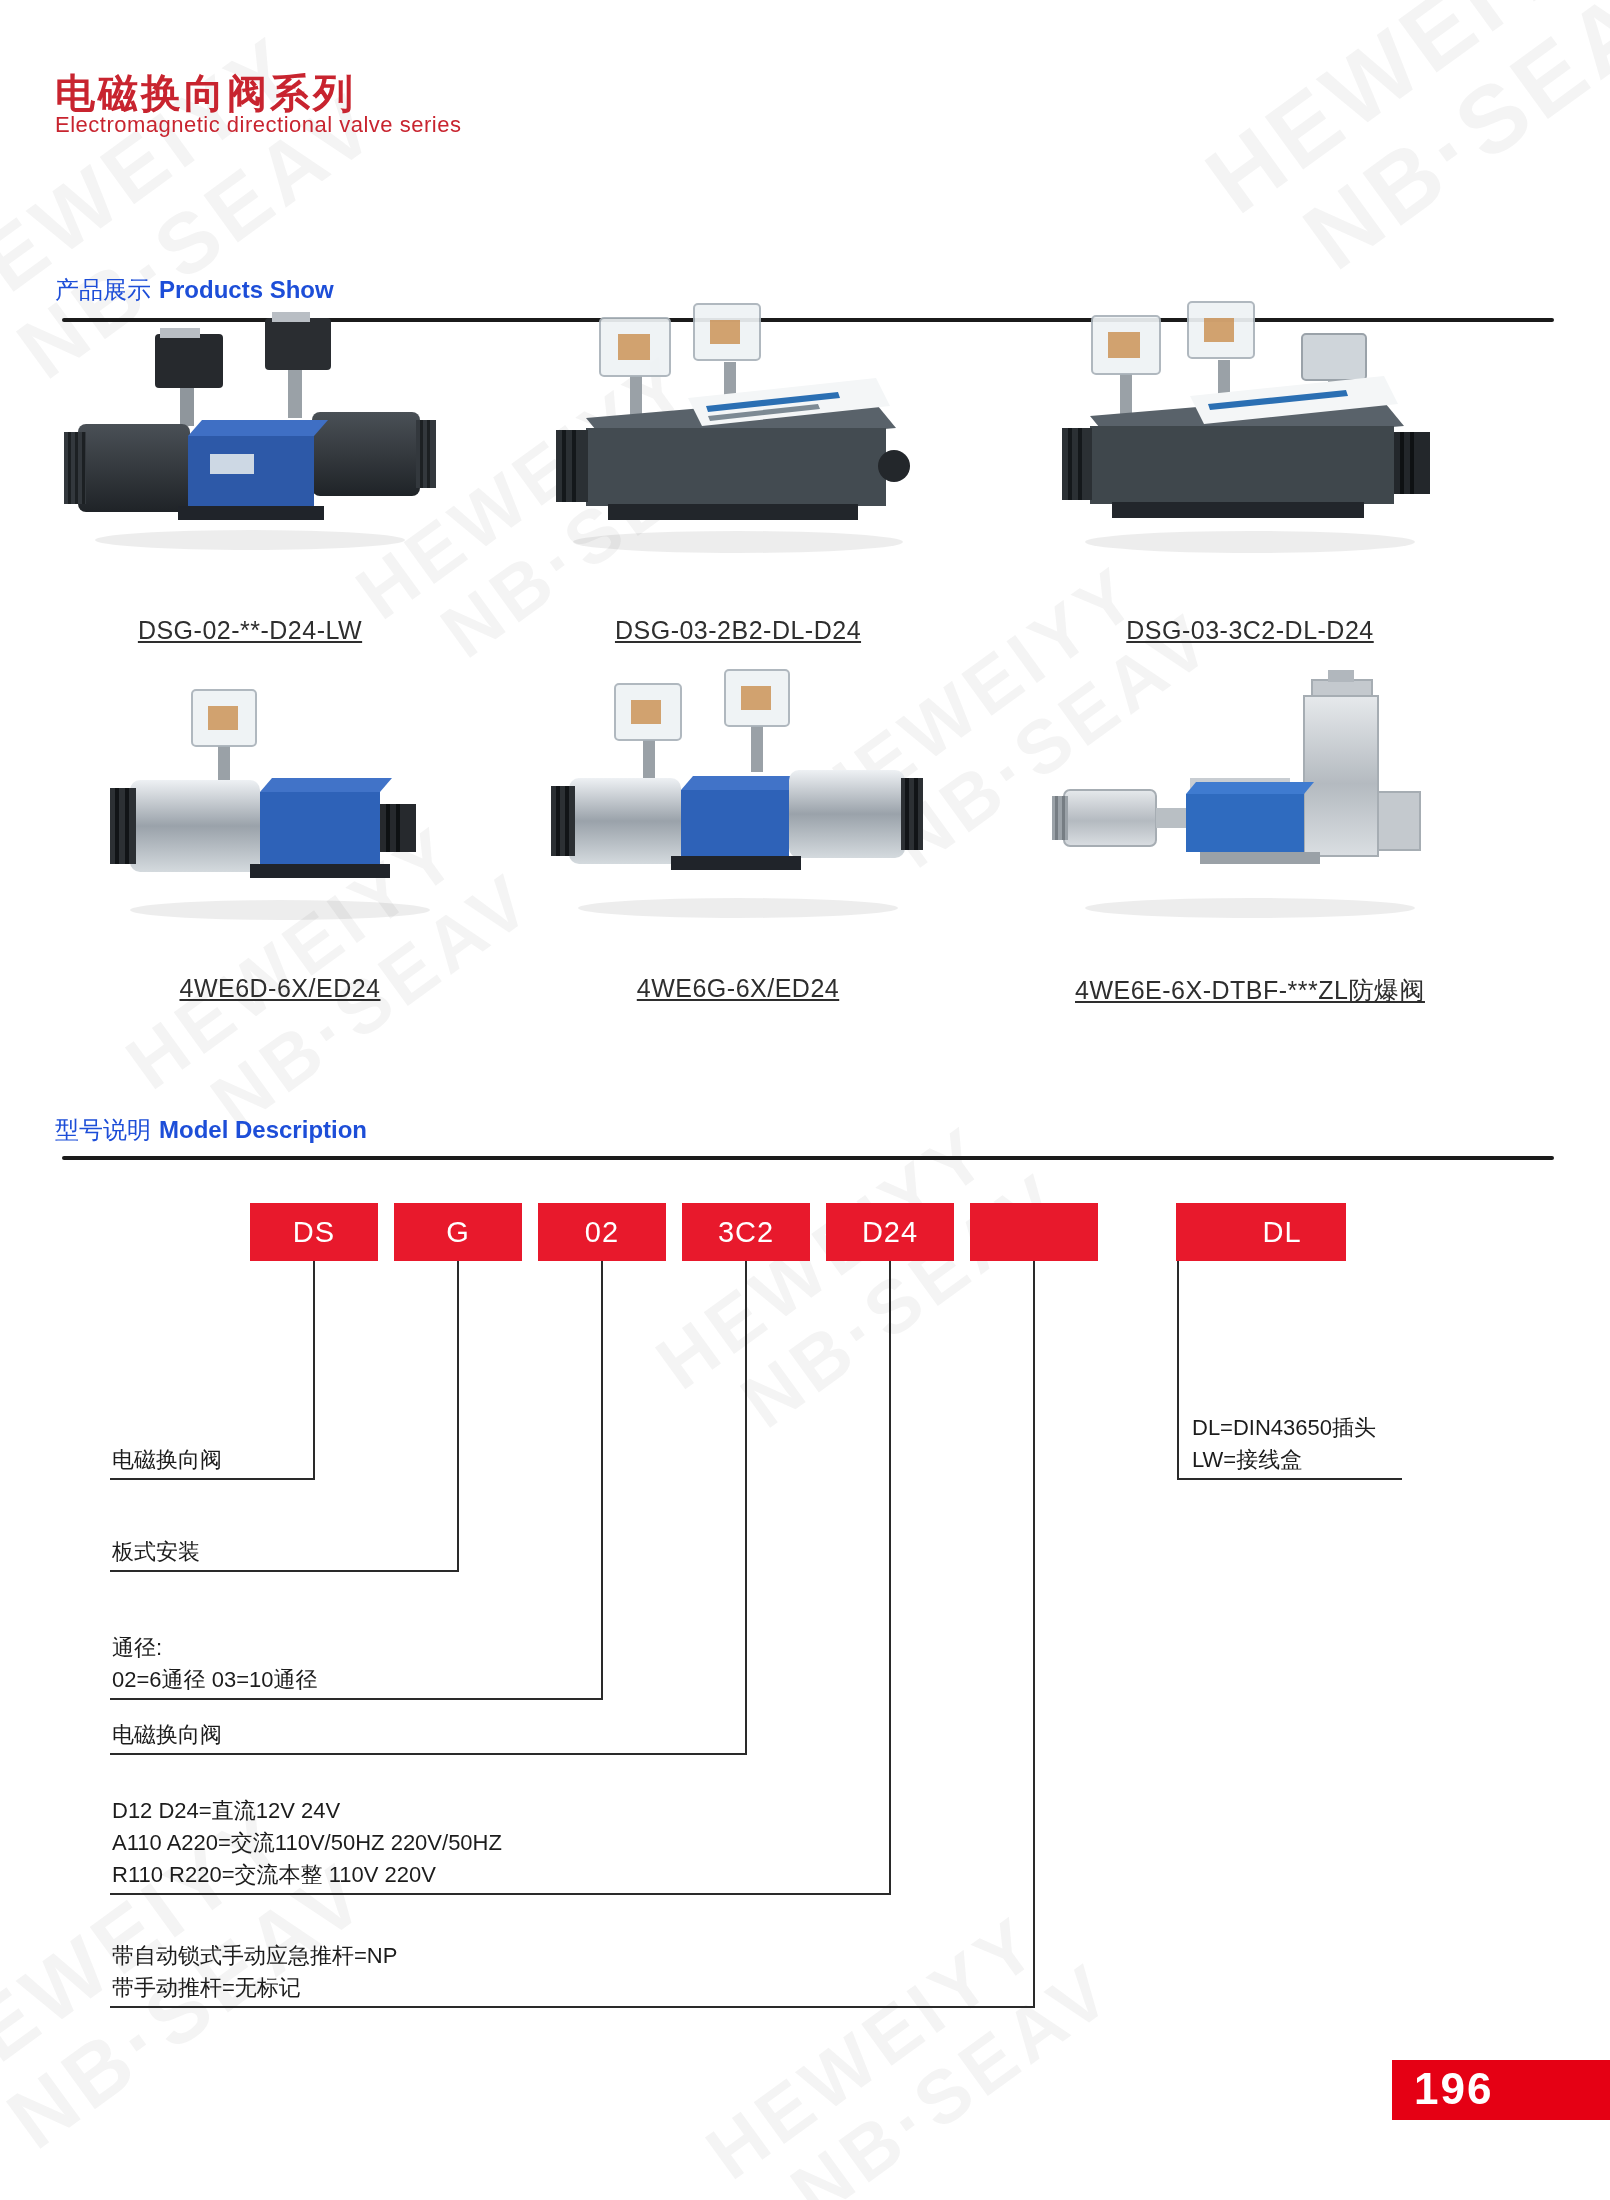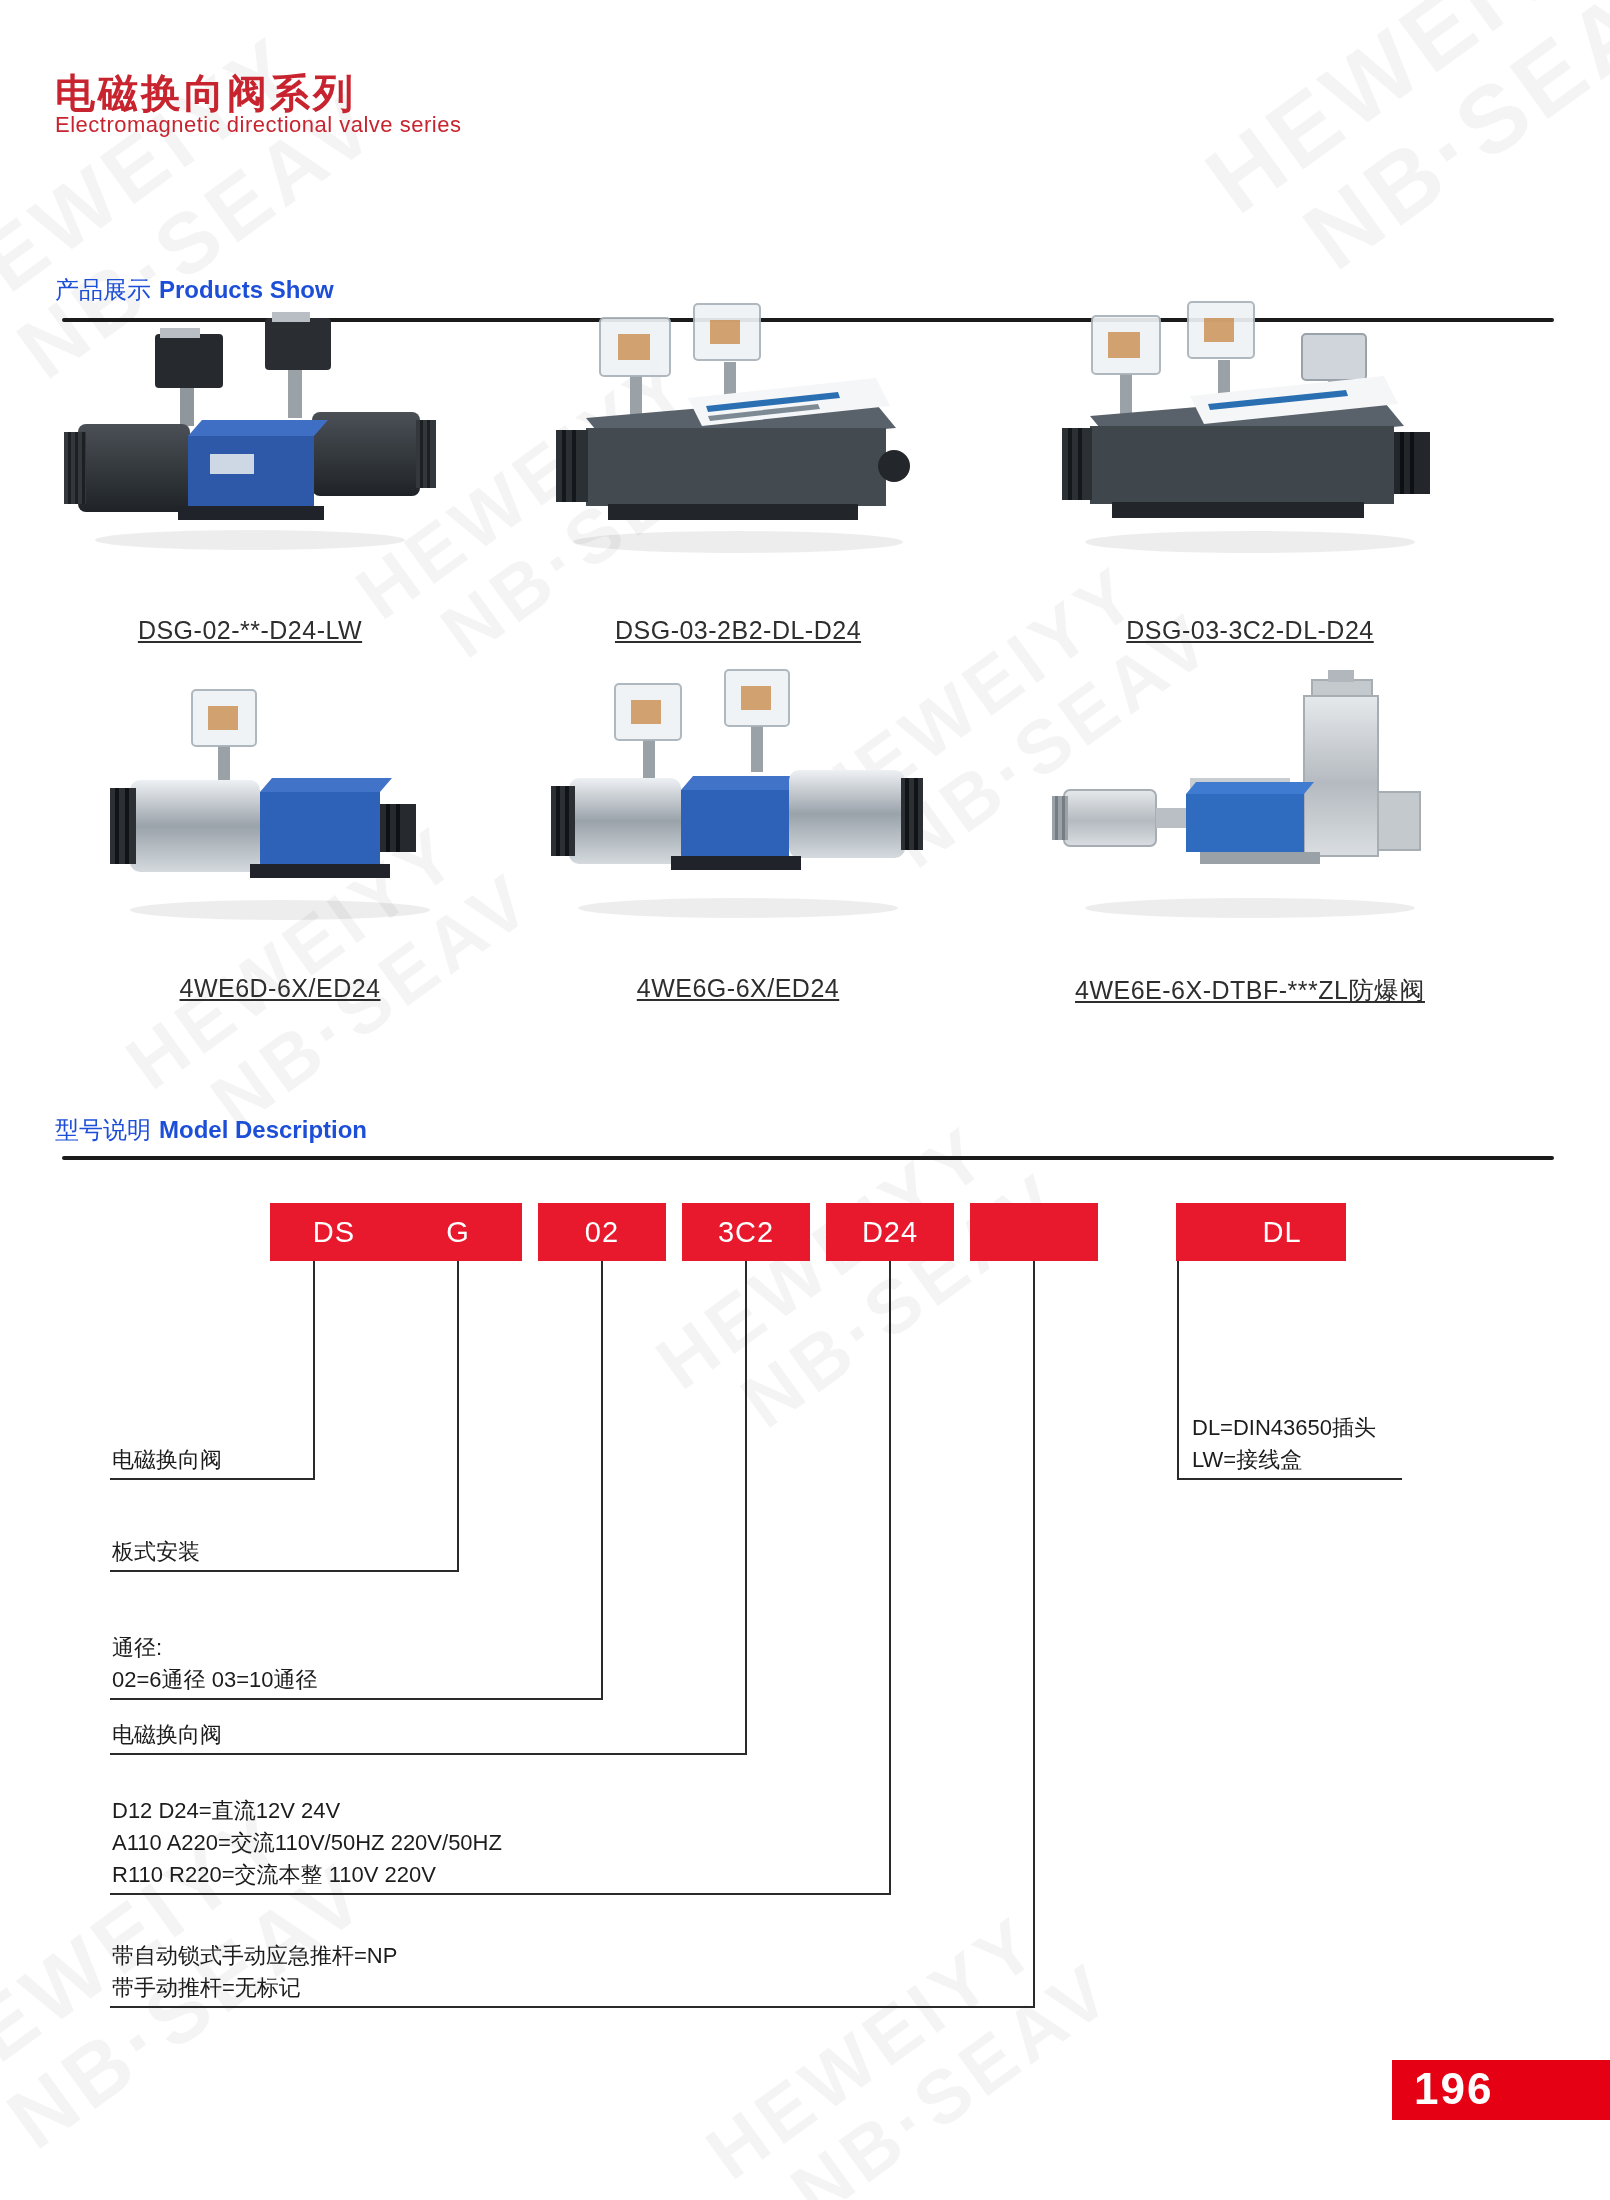--- a/index.html
+++ b/index.html
@@ -246,21 +246,21 @@
       <rect x="150" y="184" width="120" height="12" fill="#9aa1a7"></rect>
     </svg>
     <figcaption>4WE6E-6X-DTBF-***ZL防爆阀</figcaption>
   </figure>
 
   <div class="sec-head" style="top:1114px;text-align:center;">
     <span class="zh">型号说明</span><span class="en">Model Description</span>
   </div>
   <div class="rule" style="top:1156px;"></div>
 
-  <div class="code-box" style="left:250px;margin-left:20px;">DS</div>
+  <div class="code-box" style="left:250px;">DS</div>
   <div class="code-box" style="left:394px;">G</div>
   <div class="code-box" style="left:538px;">02</div>
   <div class="code-box" style="left:682px;">3C2</div>
   <div class="code-box" style="left:826px;">D24</div>
   <div class="code-box" style="left:970px;"></div>
   <div class="code-box" style="left:1176px;padding-left:42px;">DL</div>
 
   <div class="vline" style="left:313px;top:1261px;height:219px;"></div>
   <div class="vline" style="left:457px;top:1261px;height:311px;"></div>
   <div class="vline" style="left:601px;top:1261px;height:439px;"></div>

